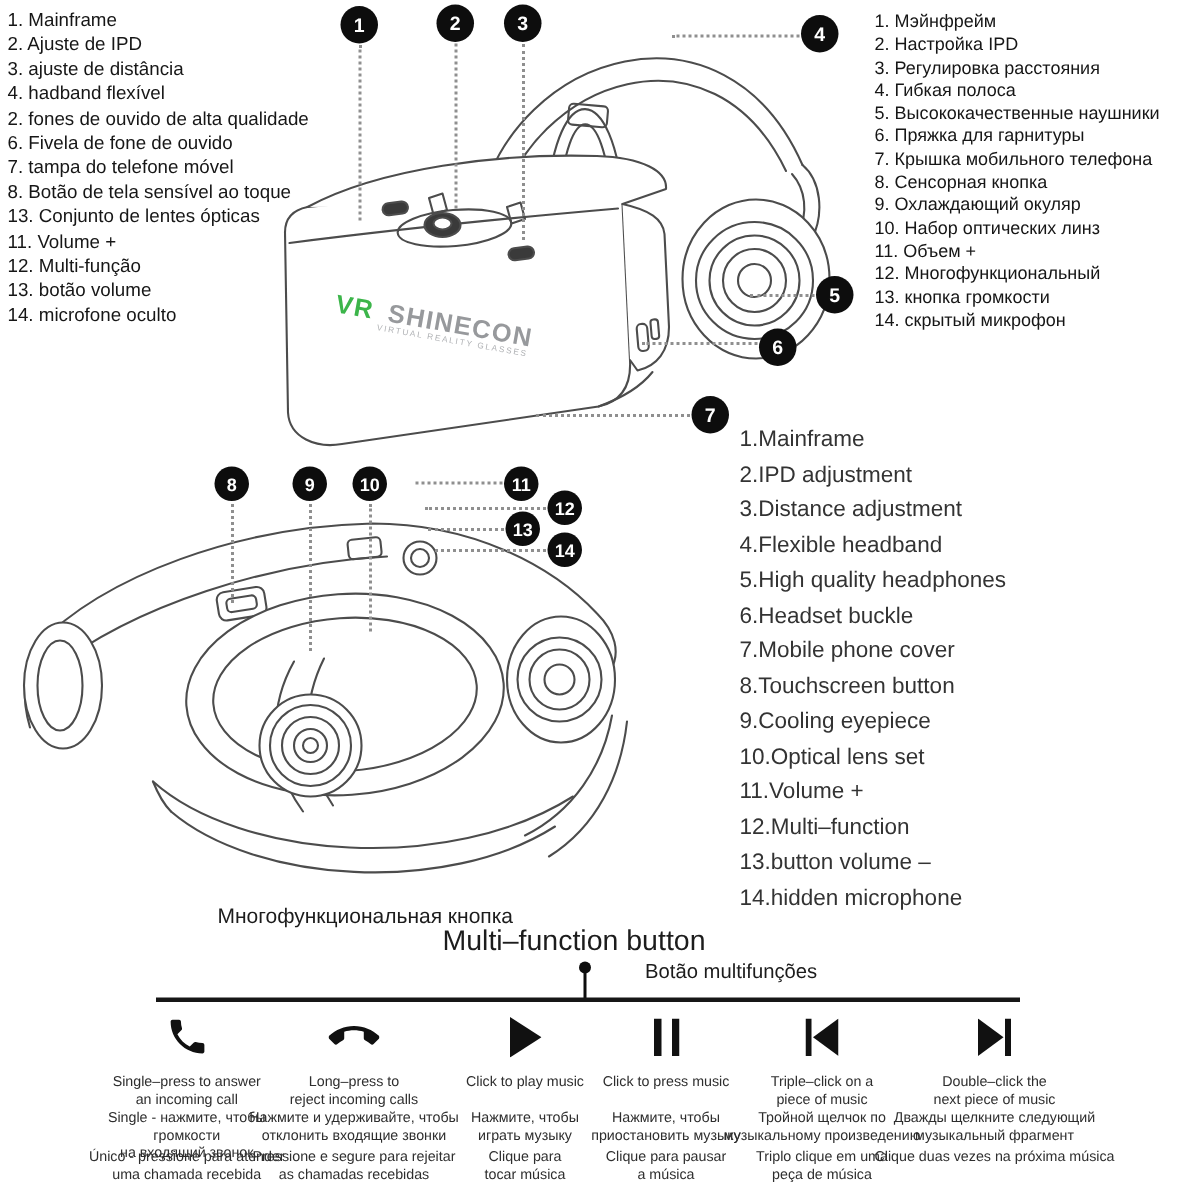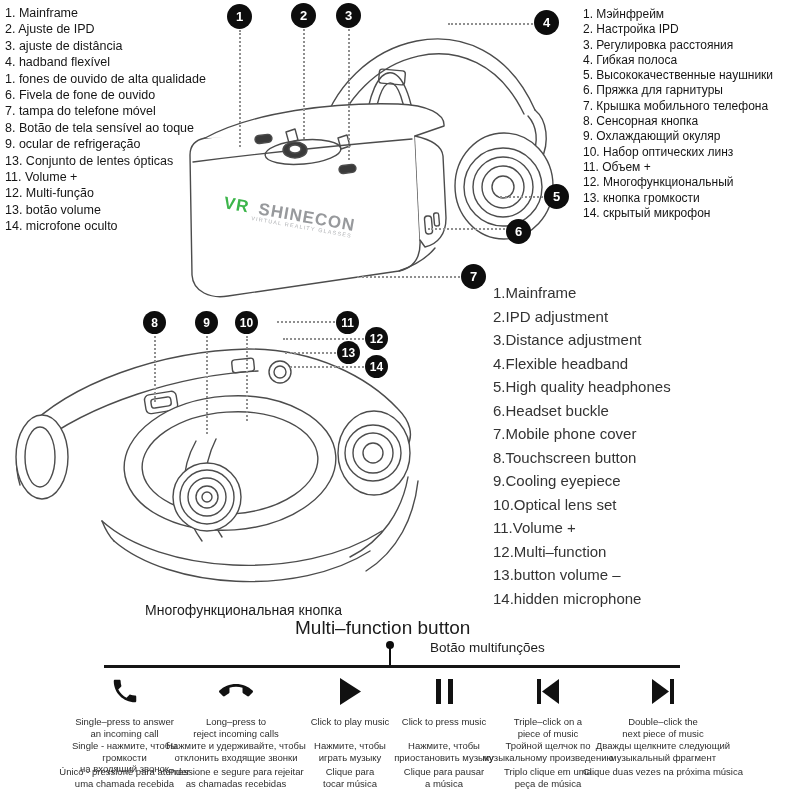--- a/index.html
+++ b/index.html
@@ -46,25 +46,24 @@
 <body>
 
 <div id="page">
 
   <div id="list-pt" class="plist">
 
   <div class="li">1. Mainframe</div>
       <div class="li">2. Ajuste de IPD</div>
       <div class="li">3. ajuste de distância</div>
       <div class="li">4. hadband flexível</div>
-      <div class="li">1. fones de ouvido de alta qualidade</div>
+      <div class="li">2. fones de ouvido de alta qualidade</div>
       <div class="li">6. Fivela de fone de ouvido</div>
       <div class="li">7. tampa do telefone móvel</div>
       <div class="li">8. Botão de tela sensível ao toque</div>
-      <div class="li">9. ocular de refrigeração</div>
       <div class="li">13. Conjunto de lentes ópticas</div>
       <div class="li">11. Volume +</div>
       <div class="li">12. Multi-função</div>
       <div class="li">13. botão volume</div>
       <div class="li">14. microfone oculto</div>
     </div>
   <div id="list-ru" class="plist">
 
   <div class="li">1. Мэйнфрейм</div>
       <div class="li">2. Настройка IPD</div>

